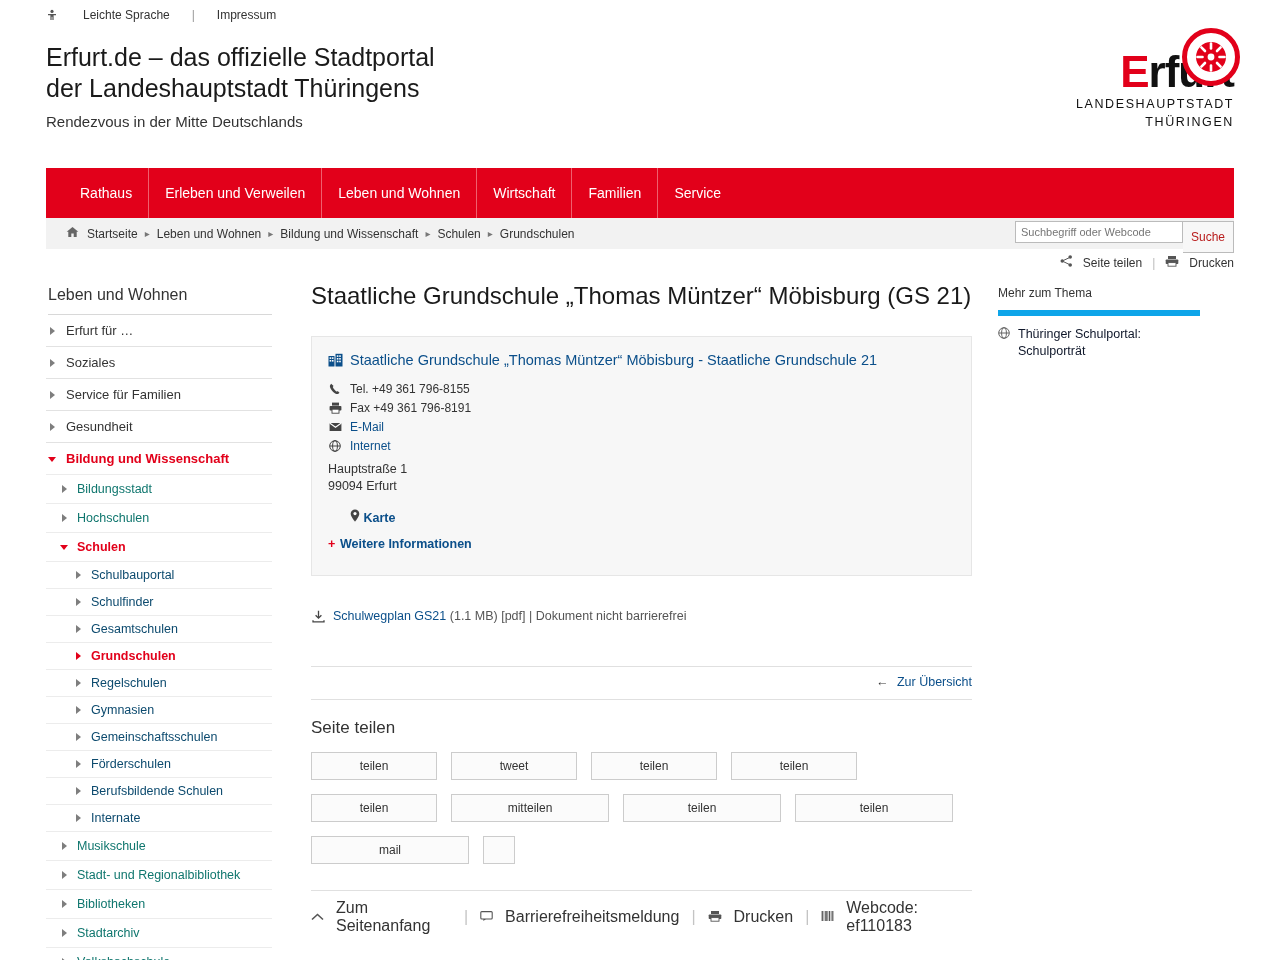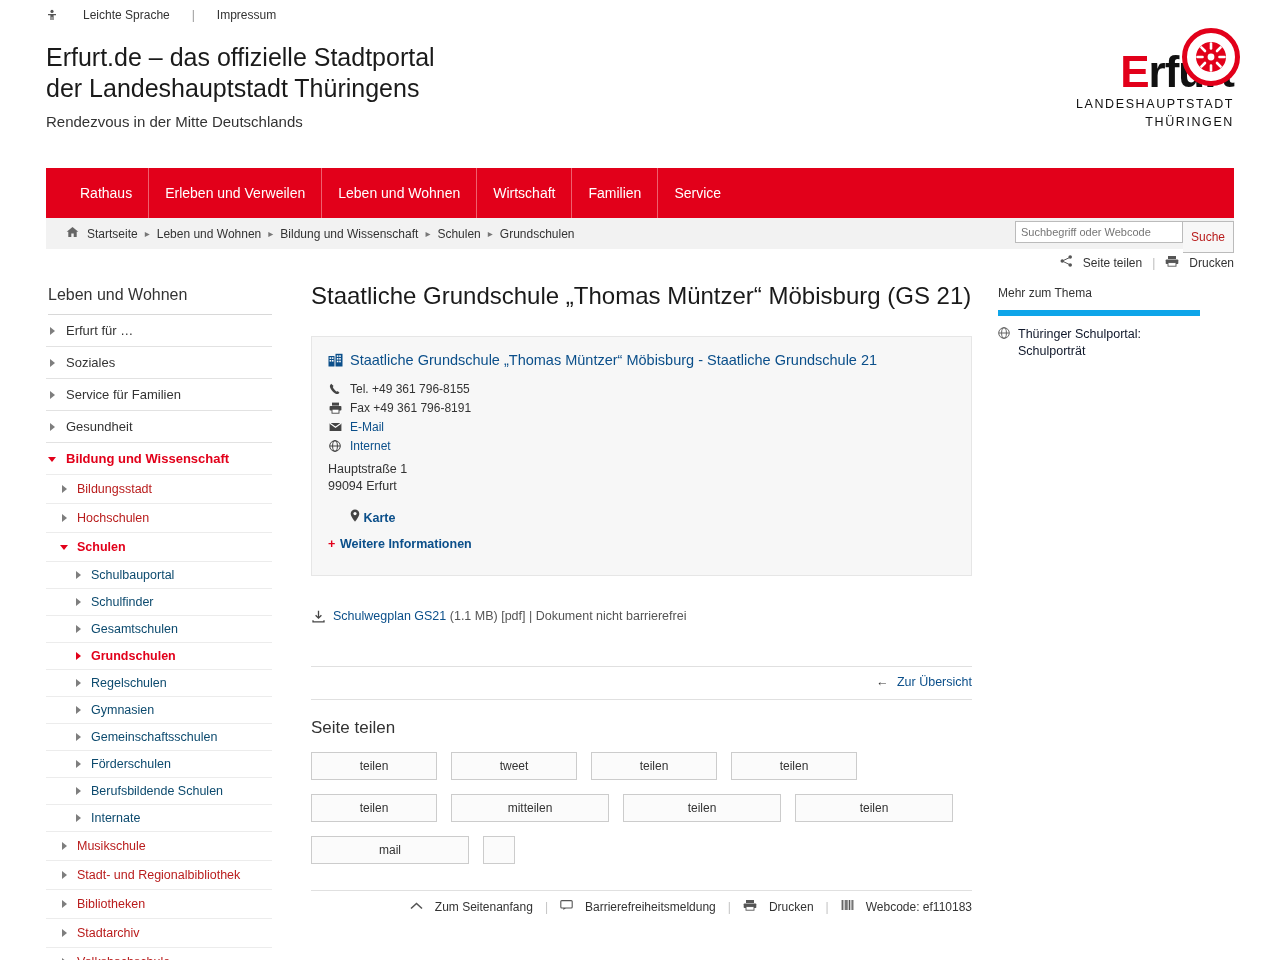--- a/index.html
+++ b/index.html
@@ -212,21 +212,21 @@
   }
   .navlist > li.open > a { color: #e2001a; font-weight: bold; }
   .sublist { list-style: none; margin: 0; padding: 0; }
   .sublist li { border-top: 1px solid #ececec; border-bottom: none; }
   .sublist li:first-child { border-top: 1px solid #ececec; }
   .sublist > li > a {
     display: block;
     font-size: 12.5px;
     padding: 7px 0 7px 31px;
     position: relative;
-    color: #b91c1c;
+    color: #0f766e;
   }
   .sublist .caret {
     position: absolute;
     left: 16px; top: 50%;
     margin-top: -4px;
     width: 0; height: 0;
     border-left: 5px solid #7e7e7e;
     border-top: 4px solid transparent;
     border-bottom: 4px solid transparent;
   }
@@ -360,21 +360,21 @@
   .share-btn.sm { width: 32px; }
 
   .footrow {
     margin-top: 26px;
     padding-top: 8px;
     border-top: 1px solid #e0e0e0;
     display: flex;
     justify-content: flex-end;
     align-items: center;
     gap: 12px;
-    font-size: 12px;
+    font-size: 16px;
     color: #333;
   }
   .footrow a { color: #333; }
   .footrow .divider { color: #c4c4c4; }
 
   
   .col-right h2 {
     margin: 4px 0 0 0;
     font-size: 12px;
     font-weight: normal;

